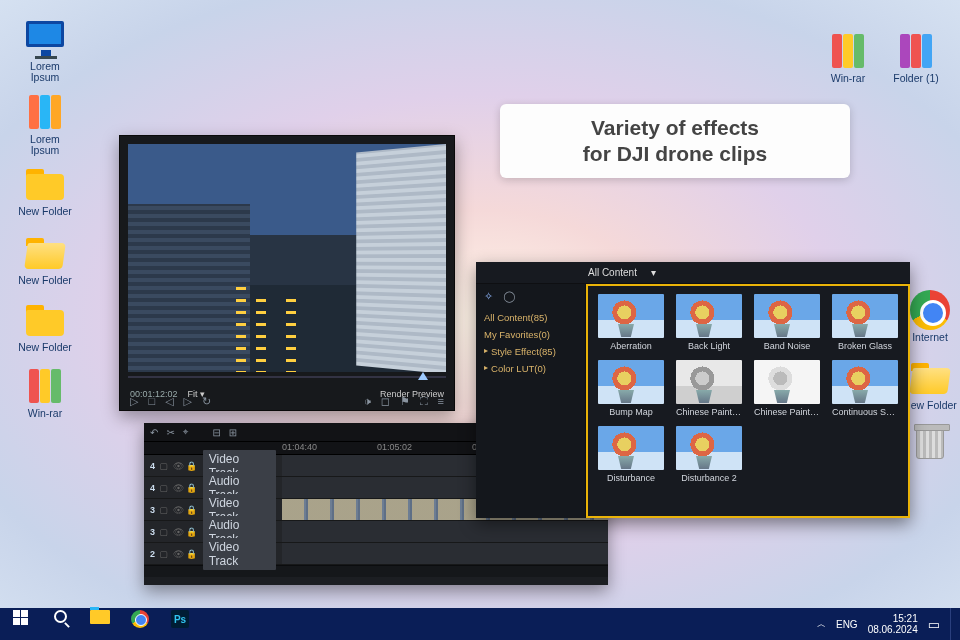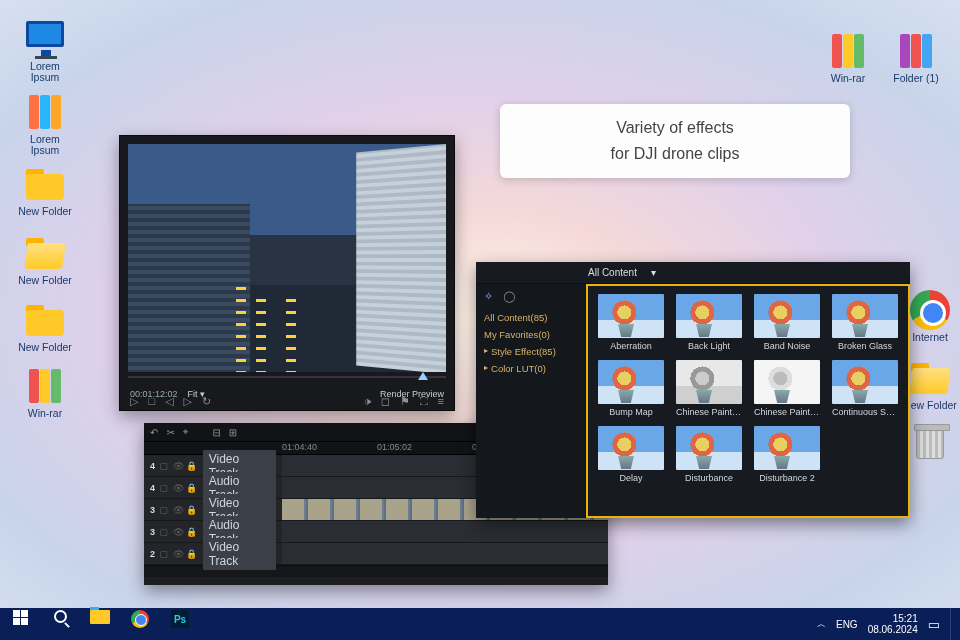--- a/index.html
+++ b/index.html
@@ -32,21 +32,21 @@
 
   .trash { position:absolute; left:9px; top:6px; width:28px; height:30px;
     background:repeating-linear-gradient(90deg,#bbb 0 3px,#ddd 3px 6px);
     border:1px solid #999; border-radius:0 0 3px 3px;}
   .trash::before{content:"";position:absolute;left:-3px;top:-6px;width:34px;height:5px;background:#bbb;border:1px solid #999;border-radius:1px;}
 
   
   .caption-panel{ position:absolute; left:500px; top:104px; width:350px; height:74px;
     background:#fdfdfd; border-radius:6px; box-shadow:0 2px 8px rgba(0,0,0,.18);
     display:flex; flex-direction:column; align-items:center; justify-content:center;}
-  .caption-panel div{ font-size:16px; font-weight:400; color:#444; line-height:26px;}
+  .caption-panel div{ font-size:21px; font-weight:700; color:#444; line-height:26px;}
 
   
   .preview-win{ position:absolute; left:119px; top:135px; width:336px; height:276px;
     background:#17191c; border:1px solid #0a0a0a; box-shadow:0 6px 16px rgba(0,0,0,.35);}
   .preview-area{height:228px; margin:8px 8px 0;
     background:
       linear-gradient(180deg,#3a5a8a 0 40%,#283444 40% 62%, #1f2a36 62% 100%),
       linear-gradient(90deg, transparent 0 58%, #c4ccd8 58% 60%, transparent 60% 100%);
     position:relative; overflow:hidden;}
   .building-left{position:absolute;left:0;top:60px;width:122px;height:170px;
@@ -388,24 +388,20 @@
           <div class="thumb sketch">
             <div class="img"></div>
             <div class="lbl">Chinese Painting</div>
           </div>
           <div class="thumb">
             <div class="img"></div>
             <div class="lbl">Continuous Shoot...</div>
           </div>
           <div class="thumb">
             <div class="img"></div>
-            <div class="lbl">Delay</div>
-          </div>
-          <div class="thumb">
-            <div class="img"></div>
             <div class="lbl">Disturbance</div>
           </div>
           <div class="thumb">
             <div class="img"></div>
             <div class="lbl">Disturbance 2</div>
           </div>
         </div>
     </div>
   </div>
 </div>

